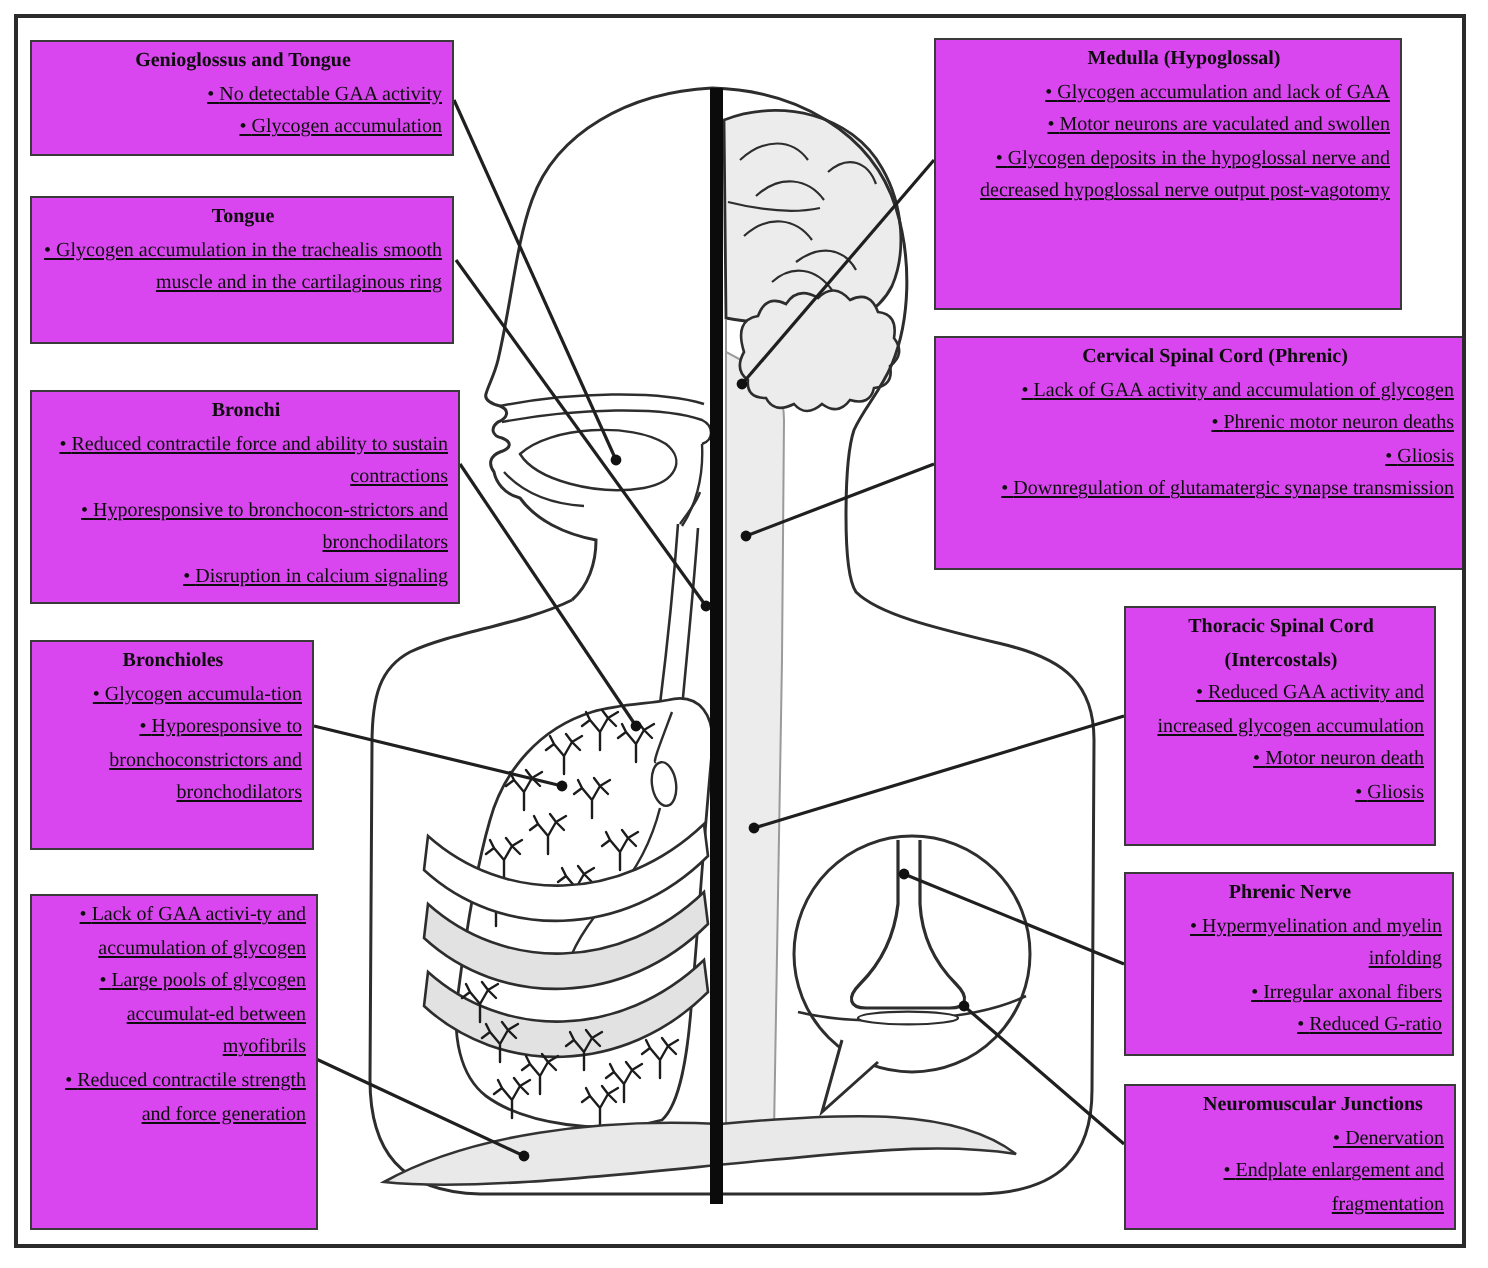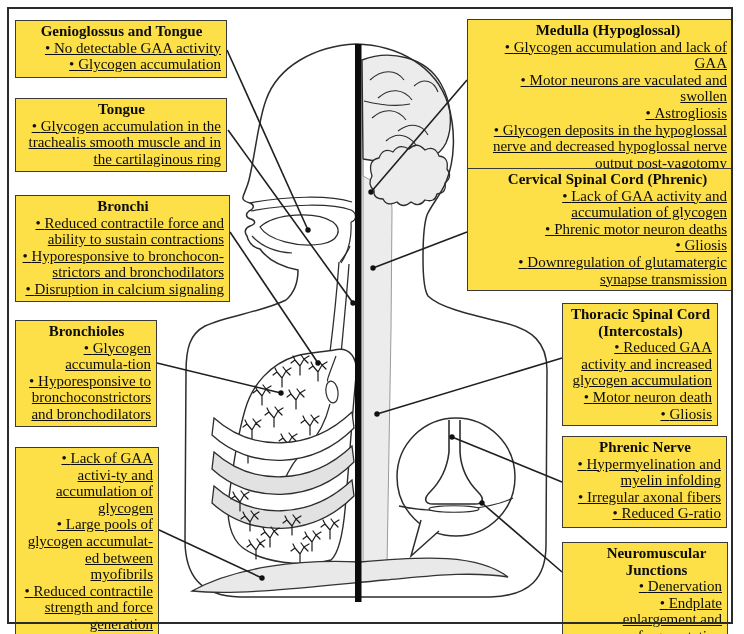--- a/index.html
+++ b/index.html
@@ -7,23 +7,23 @@
     position:relative;width:744px;height:634px;background:#ffffff;
     font-family:"Liberation Serif","DejaVu Serif",serif;color:#0d0d0d;
     overflow:hidden;
   }
   .outer-frame{
     position:absolute;left:7px;top:7px;width:726px;height:617px;
     border:2px solid #2b2b2b;box-sizing:border-box;pointer-events:none;
   }
   .fig-svg{position:absolute;left:0;top:0;}
   .label-box{
-    position:absolute;background:#fde047;border:1.6px solid #3a3a3a;
+    position:absolute;background:#d946ef;border:1.6px solid #3a3a3a;
     box-sizing:border-box;padding:2px 5px 3px 6px;
-    font-size:15px;line-height:16.6px;
+    font-size:10px;line-height:16.6px;
   }
   .box-title{font-weight:bold;text-align:center;}
   .bullet{text-align:right;text-decoration:underline;}
   .bullet::before{content:"\2022\00a0";}
 </style>
 </head>
 <body>
 
 <div class="canvas">
 
@@ -193,25 +193,24 @@
     <div class="bullet">Glycogen accumula-tion</div>
     <div class="bullet">Hyporesponsive to bronchoconstrictors and bronchodilators</div>
   </div>
 
   <div class="label-box" style="left:15px;top:447px;width:144px;min-height:168px;">
     <div class="bullet">Lack of GAA activi-ty and accumulation of glycogen</div>
     <div class="bullet">Large pools of glycogen accumulat-ed between myofibrils</div>
     <div class="bullet">Reduced contractile strength and force generation</div>
   </div>
 
-  <div class="label-box" style="left:467px;top:19px;width:266px;min-height:136px;padding-left:21px;">
+  <div class="label-box" style="left:467px;top:19px;width:234px;min-height:136px;padding-left:21px;">
     <div class="box-title">Medulla (Hypoglossal)</div>
     <div class="bullet">Glycogen accumulation and lack of GAA</div>
     <div class="bullet">Motor neurons are vaculated and swollen</div>
-    <div class="bullet">Astrogliosis</div>
     <div class="bullet">Glycogen deposits in the hypoglossal nerve and decreased hypoglossal nerve output post-vagotomy</div>
   </div>
 
   <div class="label-box" style="left:467px;top:168px;width:266px;min-height:117px;padding-left:20px;">
     <div class="box-title">Cervical Spinal Cord (Phrenic)</div>
     <div class="bullet">Lack of GAA activity and accumulation of glycogen</div>
     <div class="bullet">Phrenic motor neuron deaths</div>
     <div class="bullet">Gliosis</div>
     <div class="bullet">Downregulation of glutamatergic synapse transmission</div>
   </div>

